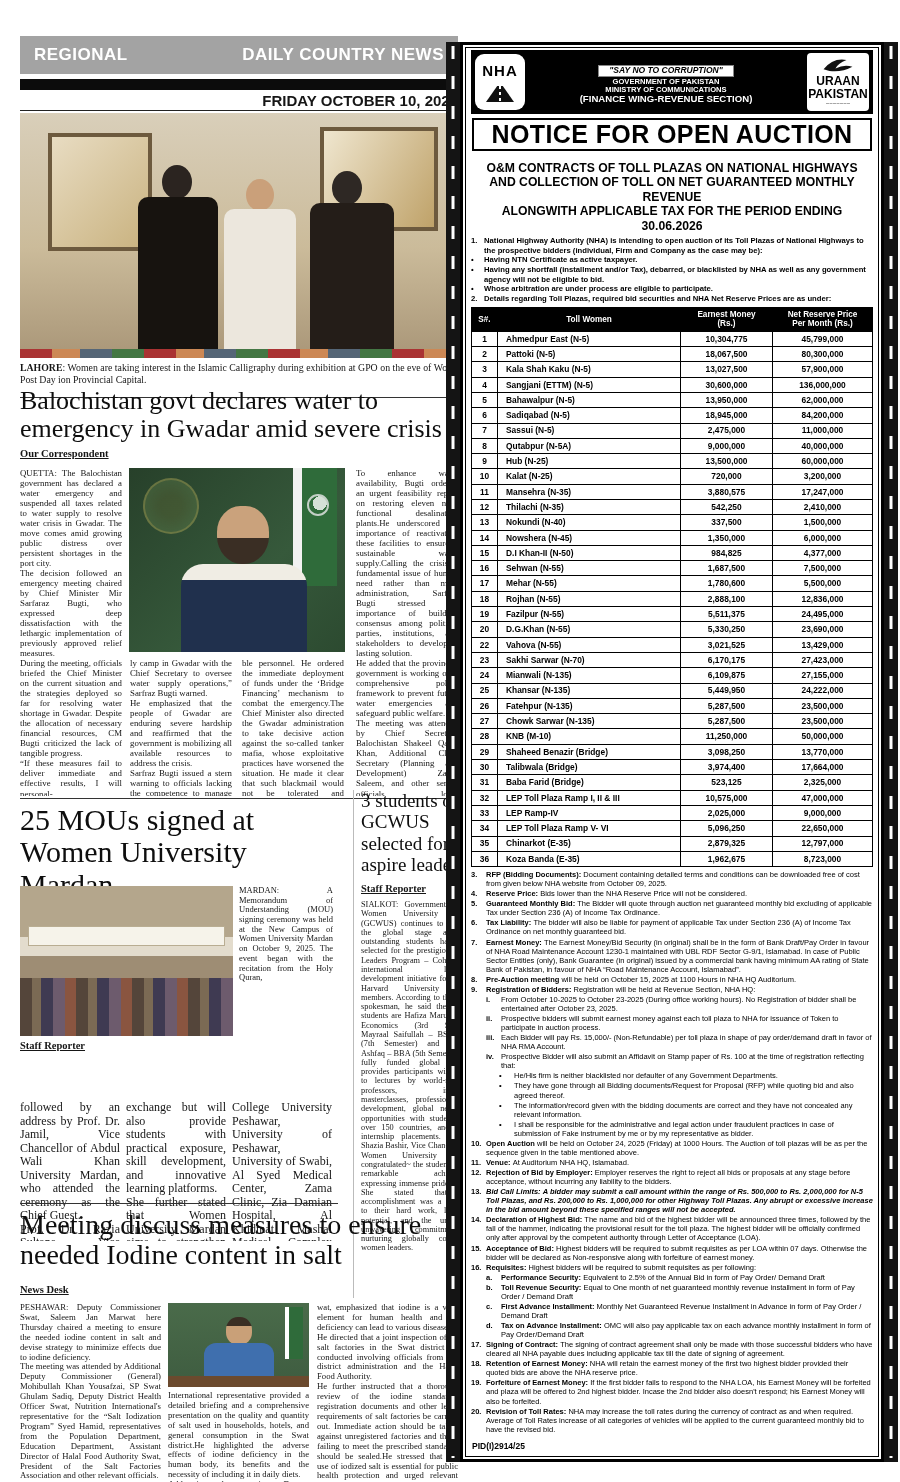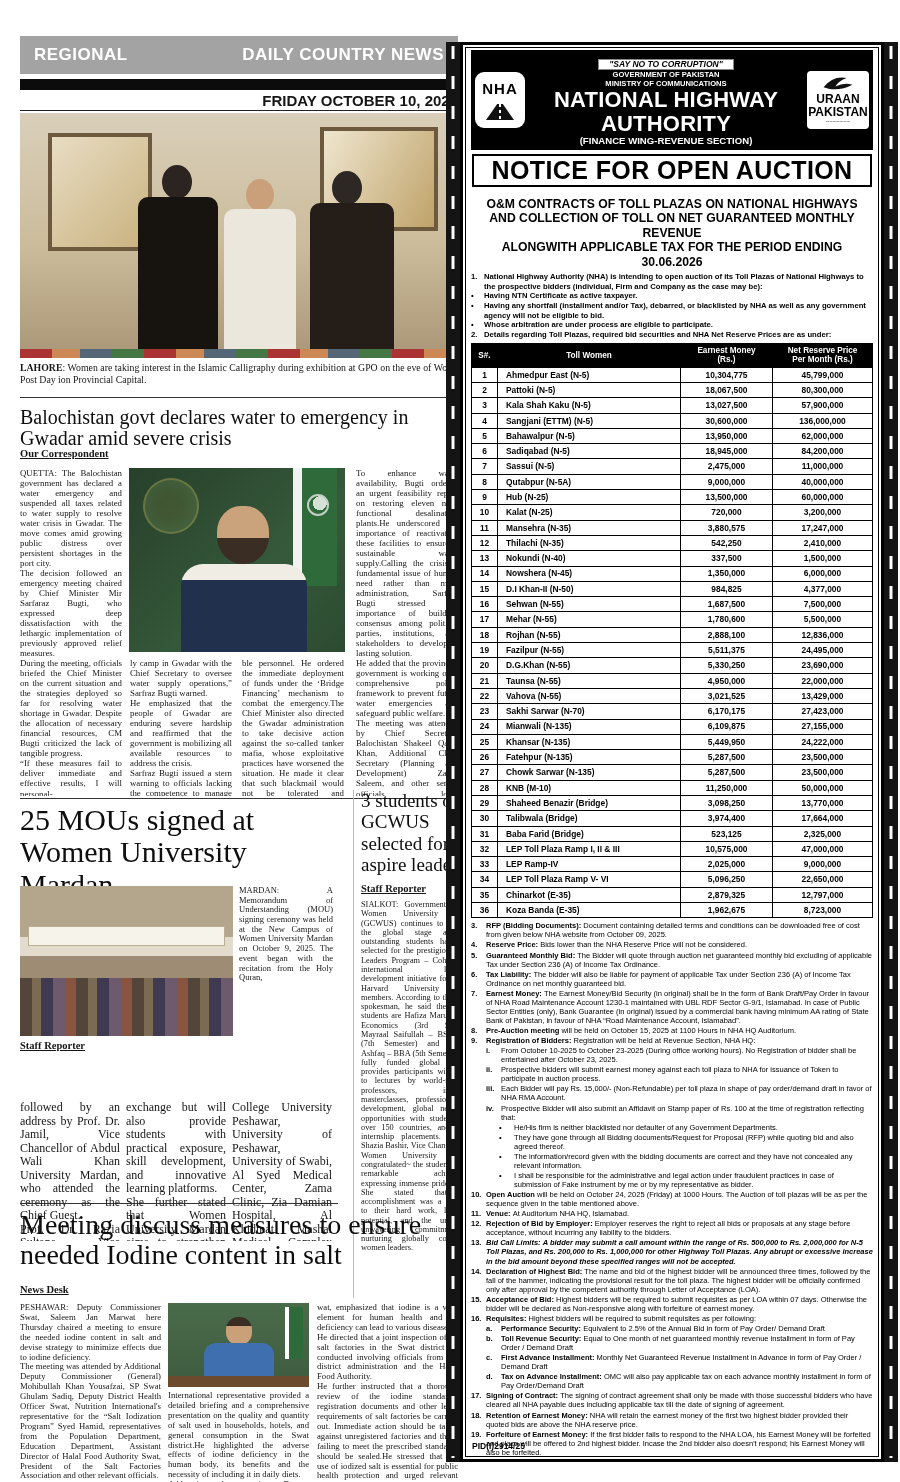--- a/index.html
+++ b/index.html
@@ -134,21 +134,21 @@
       <div class="fg-head" style="left:312px;top:58px;width:30px;height:34px;background:#2e2824;"></div>
       <div class="fg-body" style="left:290px;top:90px;width:84px;height:155px;background:#241d18;"></div>
       <div class="pstrip"></div>
     </div>
 
     <div class="caption">
       <b>LAHORE</b><span>: Women are taking interest in the Islamic Calligraphy during exhibition at GPO on the eve of Wolrd Post Day ion Provincial Capital.</span>
     </div>
 
     <div class="rule" style="top:397px;width:438px;"></div>
-    <div class="headline" style="top:407px;width:438px;font-size:20px;line-height:1.07;">Balochistan govt declares water to emergency in Gwadar amid severe crisis</div>
+    <div class="headline" style="top:387px;width:438px;font-size:26px;line-height:1.07;">Balochistan govt declares water to emergency in Gwadar amid severe crisis</div>
 
     <div id="art1">
       <div class="byline">Our Correspondent</div>
       <div class="a1col coltext" style="left:0;">QUETTA: The Balochistan government has declared a water emergency and suspended all taxes related to water supply to resolve water crisis in Gwadar. The move comes amid growing public distress over persistent shortages in the port city.
 The decision followed an emergency meeting chaired by Chief Minister Mir Sarfaraz Bugti, who expressed deep dissatisfaction with the lethargic implementation of previously approved relief measures.
 During the meeting, officials briefed the Chief Minister on the current situation and the strategies deployed so far for resolving water shortage in Gwadar. Despite the allocation of necessary financial resources, CM Bugti criticized the lack of tangible progress.
 “If these measures fail to deliver immediate and effective results, I will personal-</div>
       <div class="photo2">
         <div class="p2emblem"></div>
         <div class="p2flag"></div>
@@ -217,21 +217,20 @@
   <div id="ad">
     <div class="ad-head">
       <div class="nha-logo">
         <div class="mono">NHA</div>
         <div class="nha-road"></div>
       </div>
       <div class="ad-head-center">
         <div class="corruption">"SAY NO TO CORRUPTION"</div>
         <div class="gov">GOVERNMENT OF PAKISTAN</div>
         <div class="gov">MINISTRY OF COMMUNICATIONS</div>
-        <div class="nha-title">NATIONAL HIGHWAY AUTHORITY</div>
         <div class="wing">(FINANCE WING-REVENUE SECTION)</div>
       </div>
       <div class="uraan">
         <svg width="34" height="20" viewBox="0 0 40 22">
           <path d="M3 16 Q14 2 30 5 Q20 9 17 15 Q27 10 37 13 Q24 20 10 18 Z" fill="#111"></path>
         </svg>
         <div class="ut">URAAN</div>
         <div class="ut">PAKISTAN</div>
         <div class="uu">~~~~~~~</div>
       </div>
@@ -399,26 +398,20 @@
             <td>5,511,375</td>
             <td>24,495,000</td>
           </tr>
           <tr>
             <td>20</td>
             <td class="tp">D.G.Khan (N-55)</td>
             <td>5,330,250</td>
             <td>23,690,000</td>
           </tr>
           <tr>
-            <td>21</td>
-            <td class="tp">Taunsa (N-55)</td>
-            <td>4,950,000</td>
-            <td>22,000,000</td>
-          </tr>
-          <tr>
             <td>22</td>
             <td class="tp">Vahova (N-55)</td>
             <td>3,021,525</td>
             <td>13,429,000</td>
           </tr>
           <tr>
             <td>23</td>
             <td class="tp">Sakhi Sarwar (N-70)</td>
             <td>6,170,175</td>
             <td>27,423,000</td>

